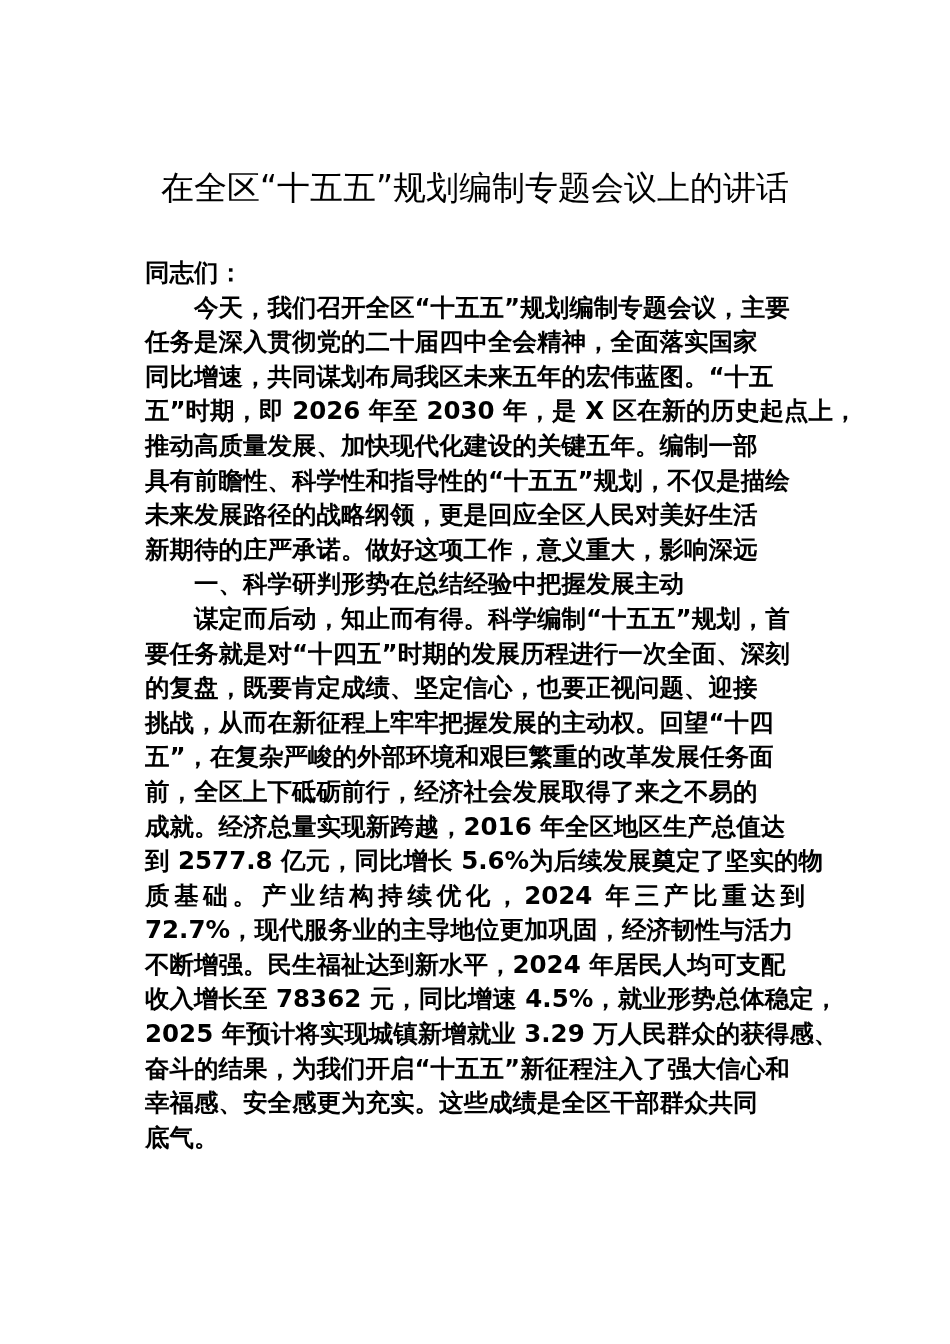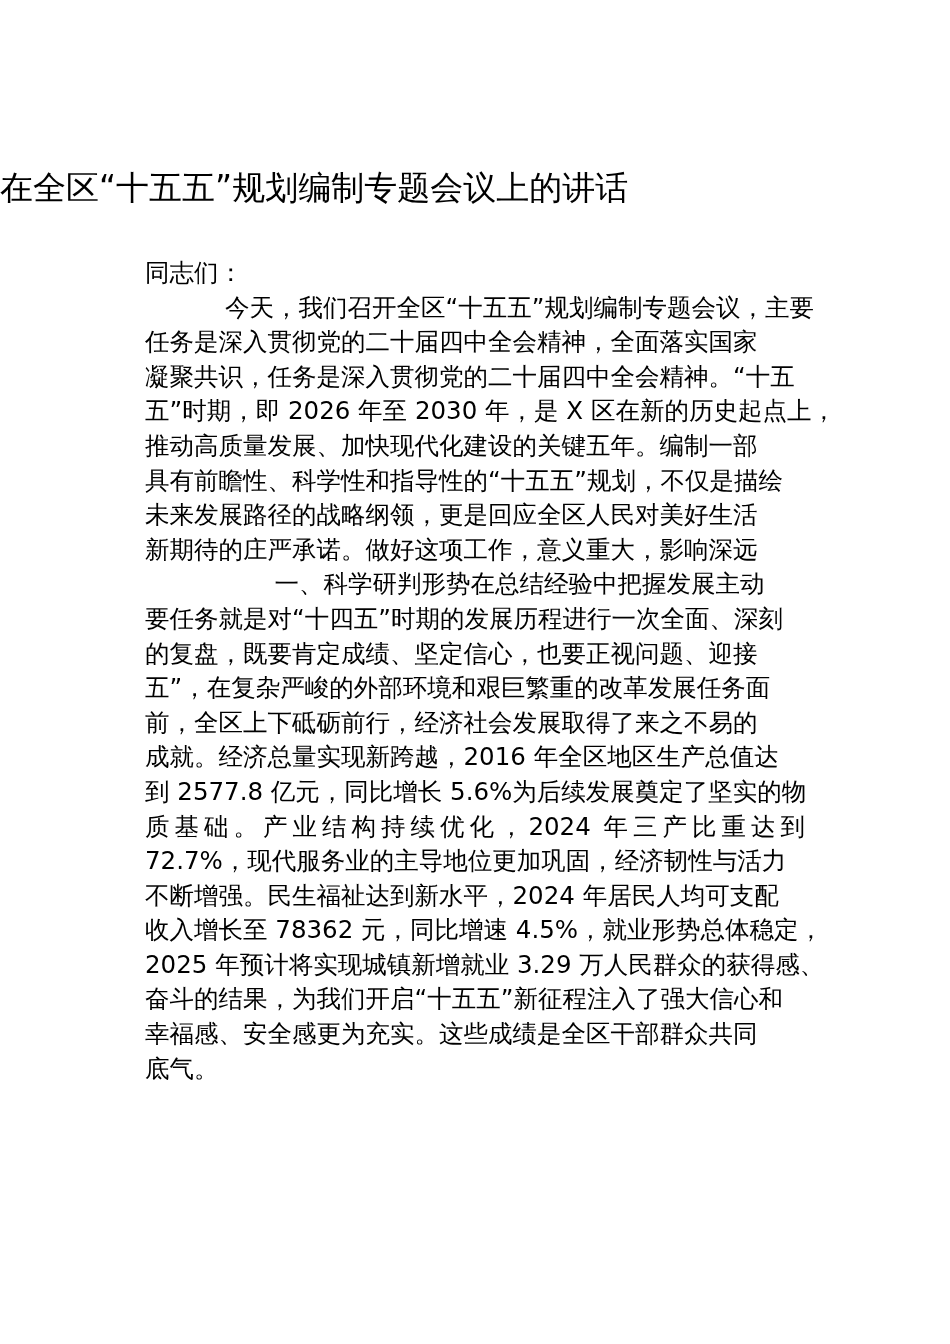--- a/index.html
+++ b/index.html
@@ -21,67 +21,70 @@
       top: 0;
       width: 950px;
       height: 1344px;
       background: #ffffff;
     }
     .title {
       position: absolute;
       left: 0;
       top: 166px;
       width: 950px;
+      text-align: center;
       font-size: 33px;
       line-height: 44px;
       letter-spacing: 0px;
       white-space: nowrap;
     }
     .body-text {
       position: absolute;
       left: 145px;
       top: 256px;
       width: 700px;
     }
     .line {
       display: block;
       height: 34.6px;
       line-height: 34.6px;
       font-size: 24.5px;
       white-space: nowrap;
+      font-weight: bold;
     }
     .line.indent {
       padding-left: 49px;
-      text-align: center;
     }
     .line.justify {
       text-align-last: justify;
       text-align: justify;
       width: 660px;
     }
   </style>
 </head>
 <body>
 
 <div class="page">
   <div class="title">在全区“十五五”规划编制专题会议上的讲话</div>
 
   <div class="body-text">
     <span class="line">同志们：</span>
     <span class="line indent">今天，我们召开全区“十五五”规划编制专题会议，主要</span>
     <span class="line">任务是深入贯彻党的二十届四中全会精神，全面落实国家</span>
-    <span class="line">凝聚共识，任务是深入贯彻党的二十届四中全会精神。“十五</span>
+    <span class="line">同比增速，共同谋划布局我区未来五年的宏伟蓝图。“十五</span>
     <span class="line">五”时期，即 2026 年至 2030 年，是 X 区在新的历史起点上，</span>
     <span class="line">推动高质量发展、加快现代化建设的关键五年。编制一部</span>
     <span class="line">具有前瞻性、科学性和指导性的“十五五”规划，不仅是描绘</span>
     <span class="line">未来发展路径的战略纲领，更是回应全区人民对美好生活</span>
     <span class="line">新期待的庄严承诺。做好这项工作，意义重大，影响深远</span>
     <span class="line indent">一、科学研判形势在总结经验中把握发展主动</span>
+    <span class="line indent">谋定而后动，知止而有得。科学编制“十五五”规划，首</span>
     <span class="line">要任务就是对“十四五”时期的发展历程进行一次全面、深刻</span>
     <span class="line">的复盘，既要肯定成绩、坚定信心，也要正视问题、迎接</span>
+    <span class="line">挑战，从而在新征程上牢牢把握发展的主动权。回望“十四</span>
     <span class="line">五”，在复杂严峻的外部环境和艰巨繁重的改革发展任务面</span>
     <span class="line">前，全区上下砥砺前行，经济社会发展取得了来之不易的</span>
     <span class="line">成就。经济总量实现新跨越，2016 年全区地区生产总值达</span>
     <span class="line">到 2577.8 亿元，同比增长 5.6%为后续发展奠定了坚实的物</span>
     <span class="line justify">质基础。产业结构持续优化，2024 年三产比重达到</span>
     <span class="line">72.7%，现代服务业的主导地位更加巩固，经济韧性与活力</span>
     <span class="line">不断增强。民生福祉达到新水平，2024 年居民人均可支配</span>
     <span class="line">收入增长至 78362 元，同比增速 4.5%，就业形势总体稳定，</span>
     <span class="line">2025 年预计将实现城镇新增就业 3.29 万人民群众的获得感、</span>
     <span class="line">奋斗的结果，为我们开启“十五五”新征程注入了强大信心和</span>

